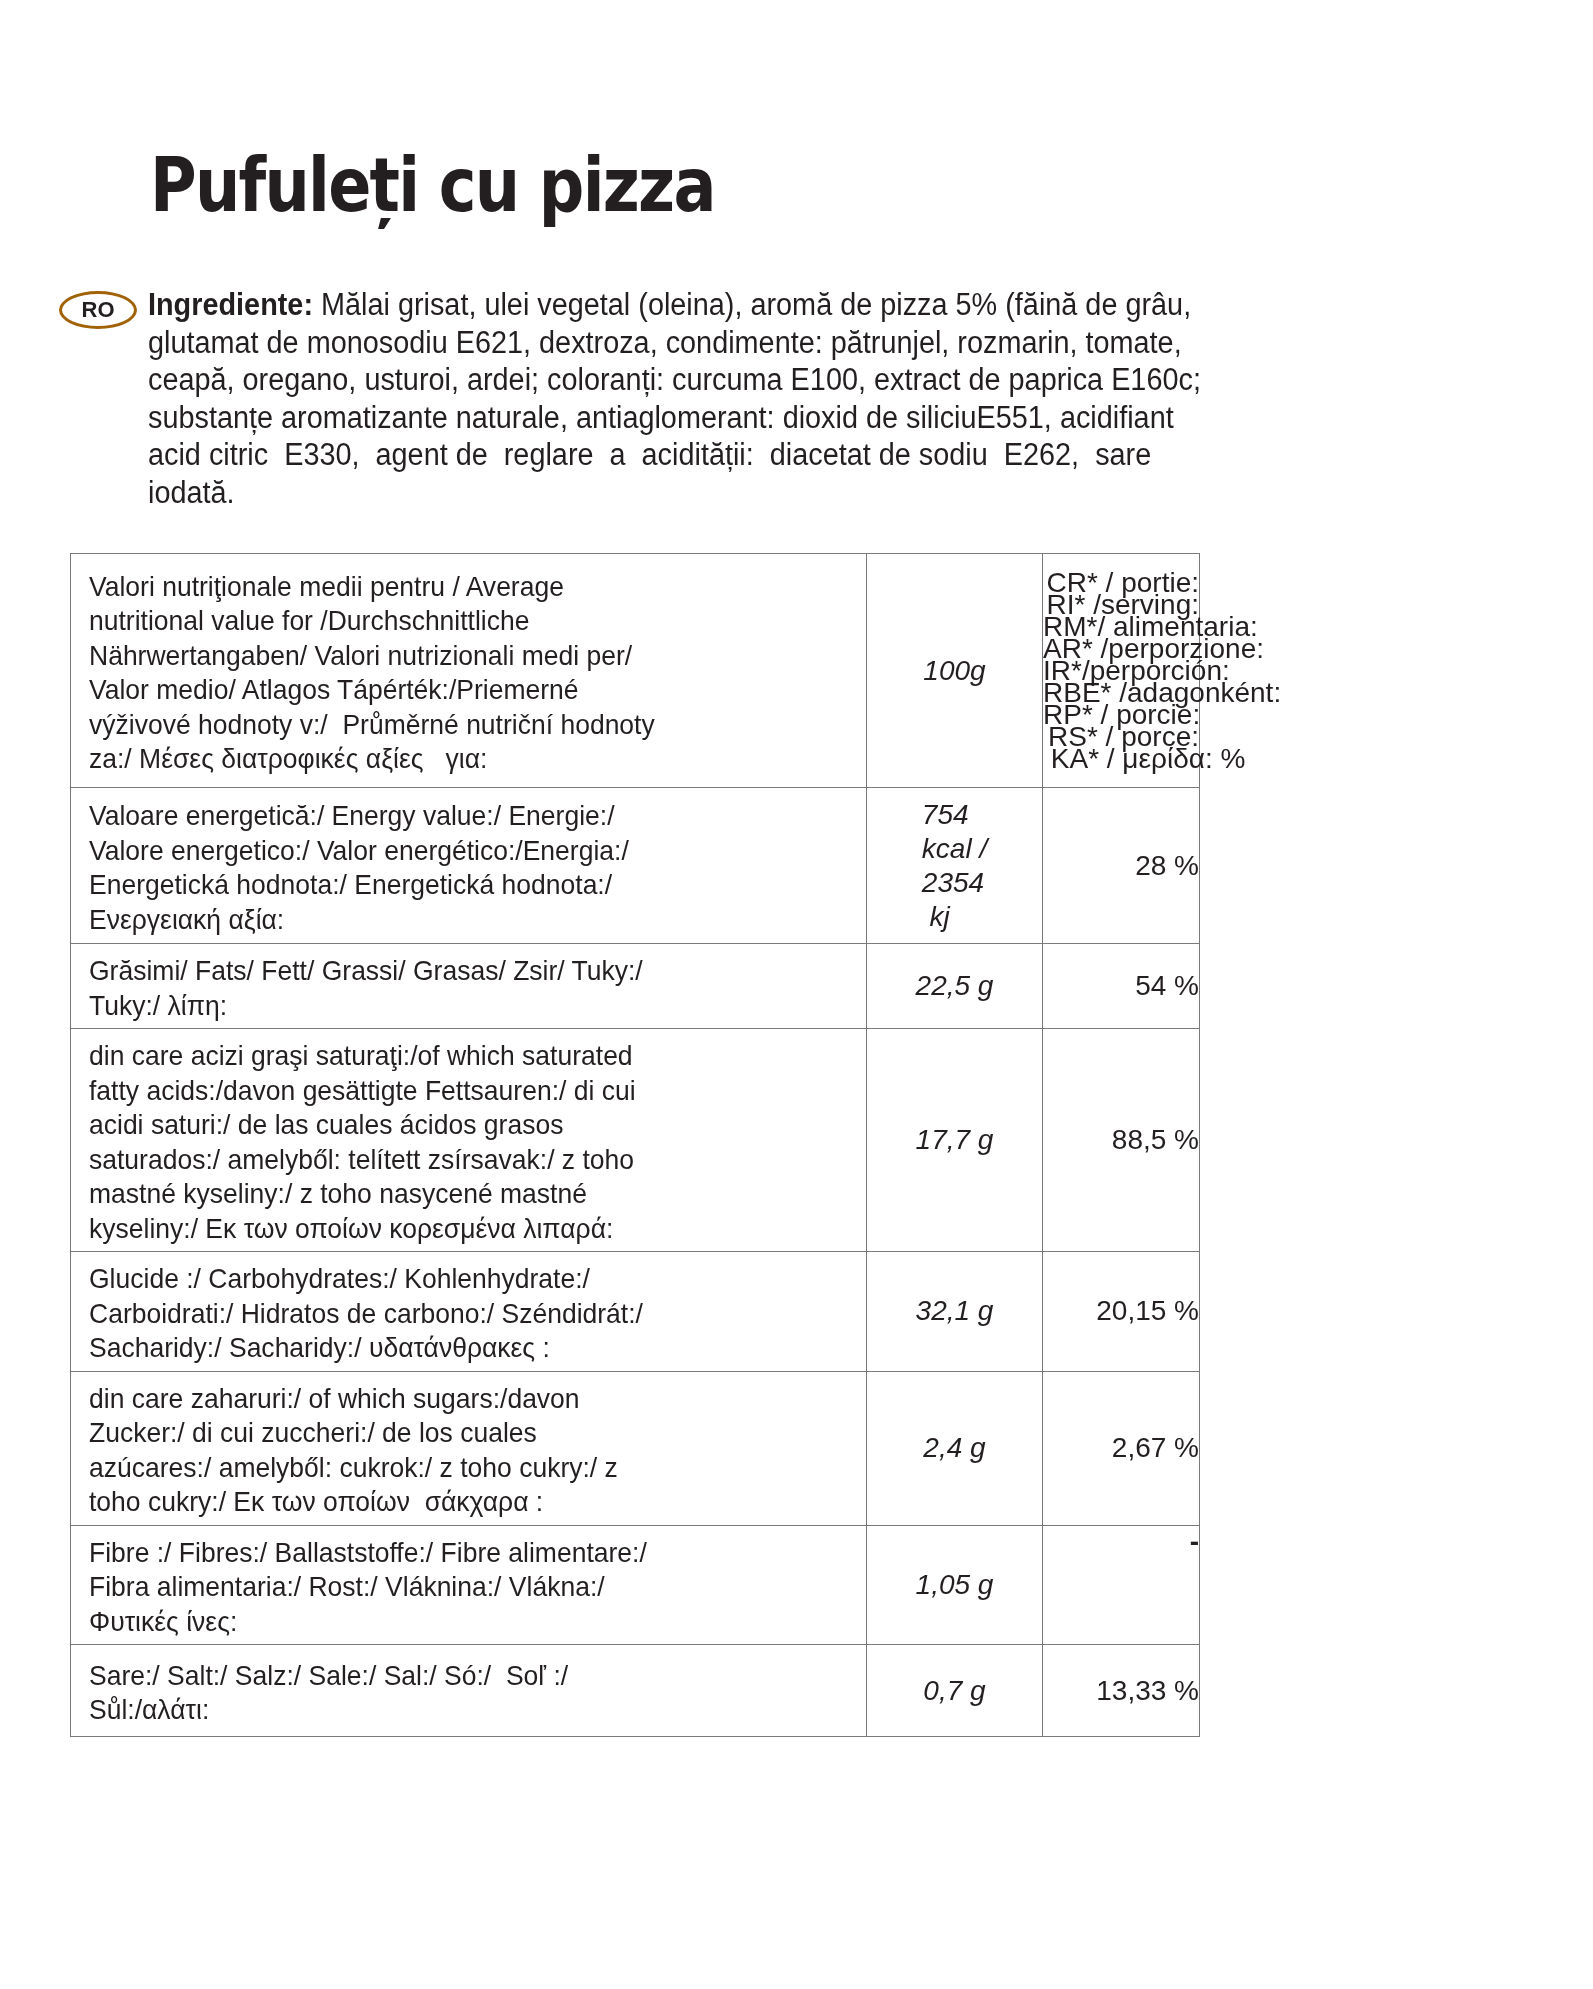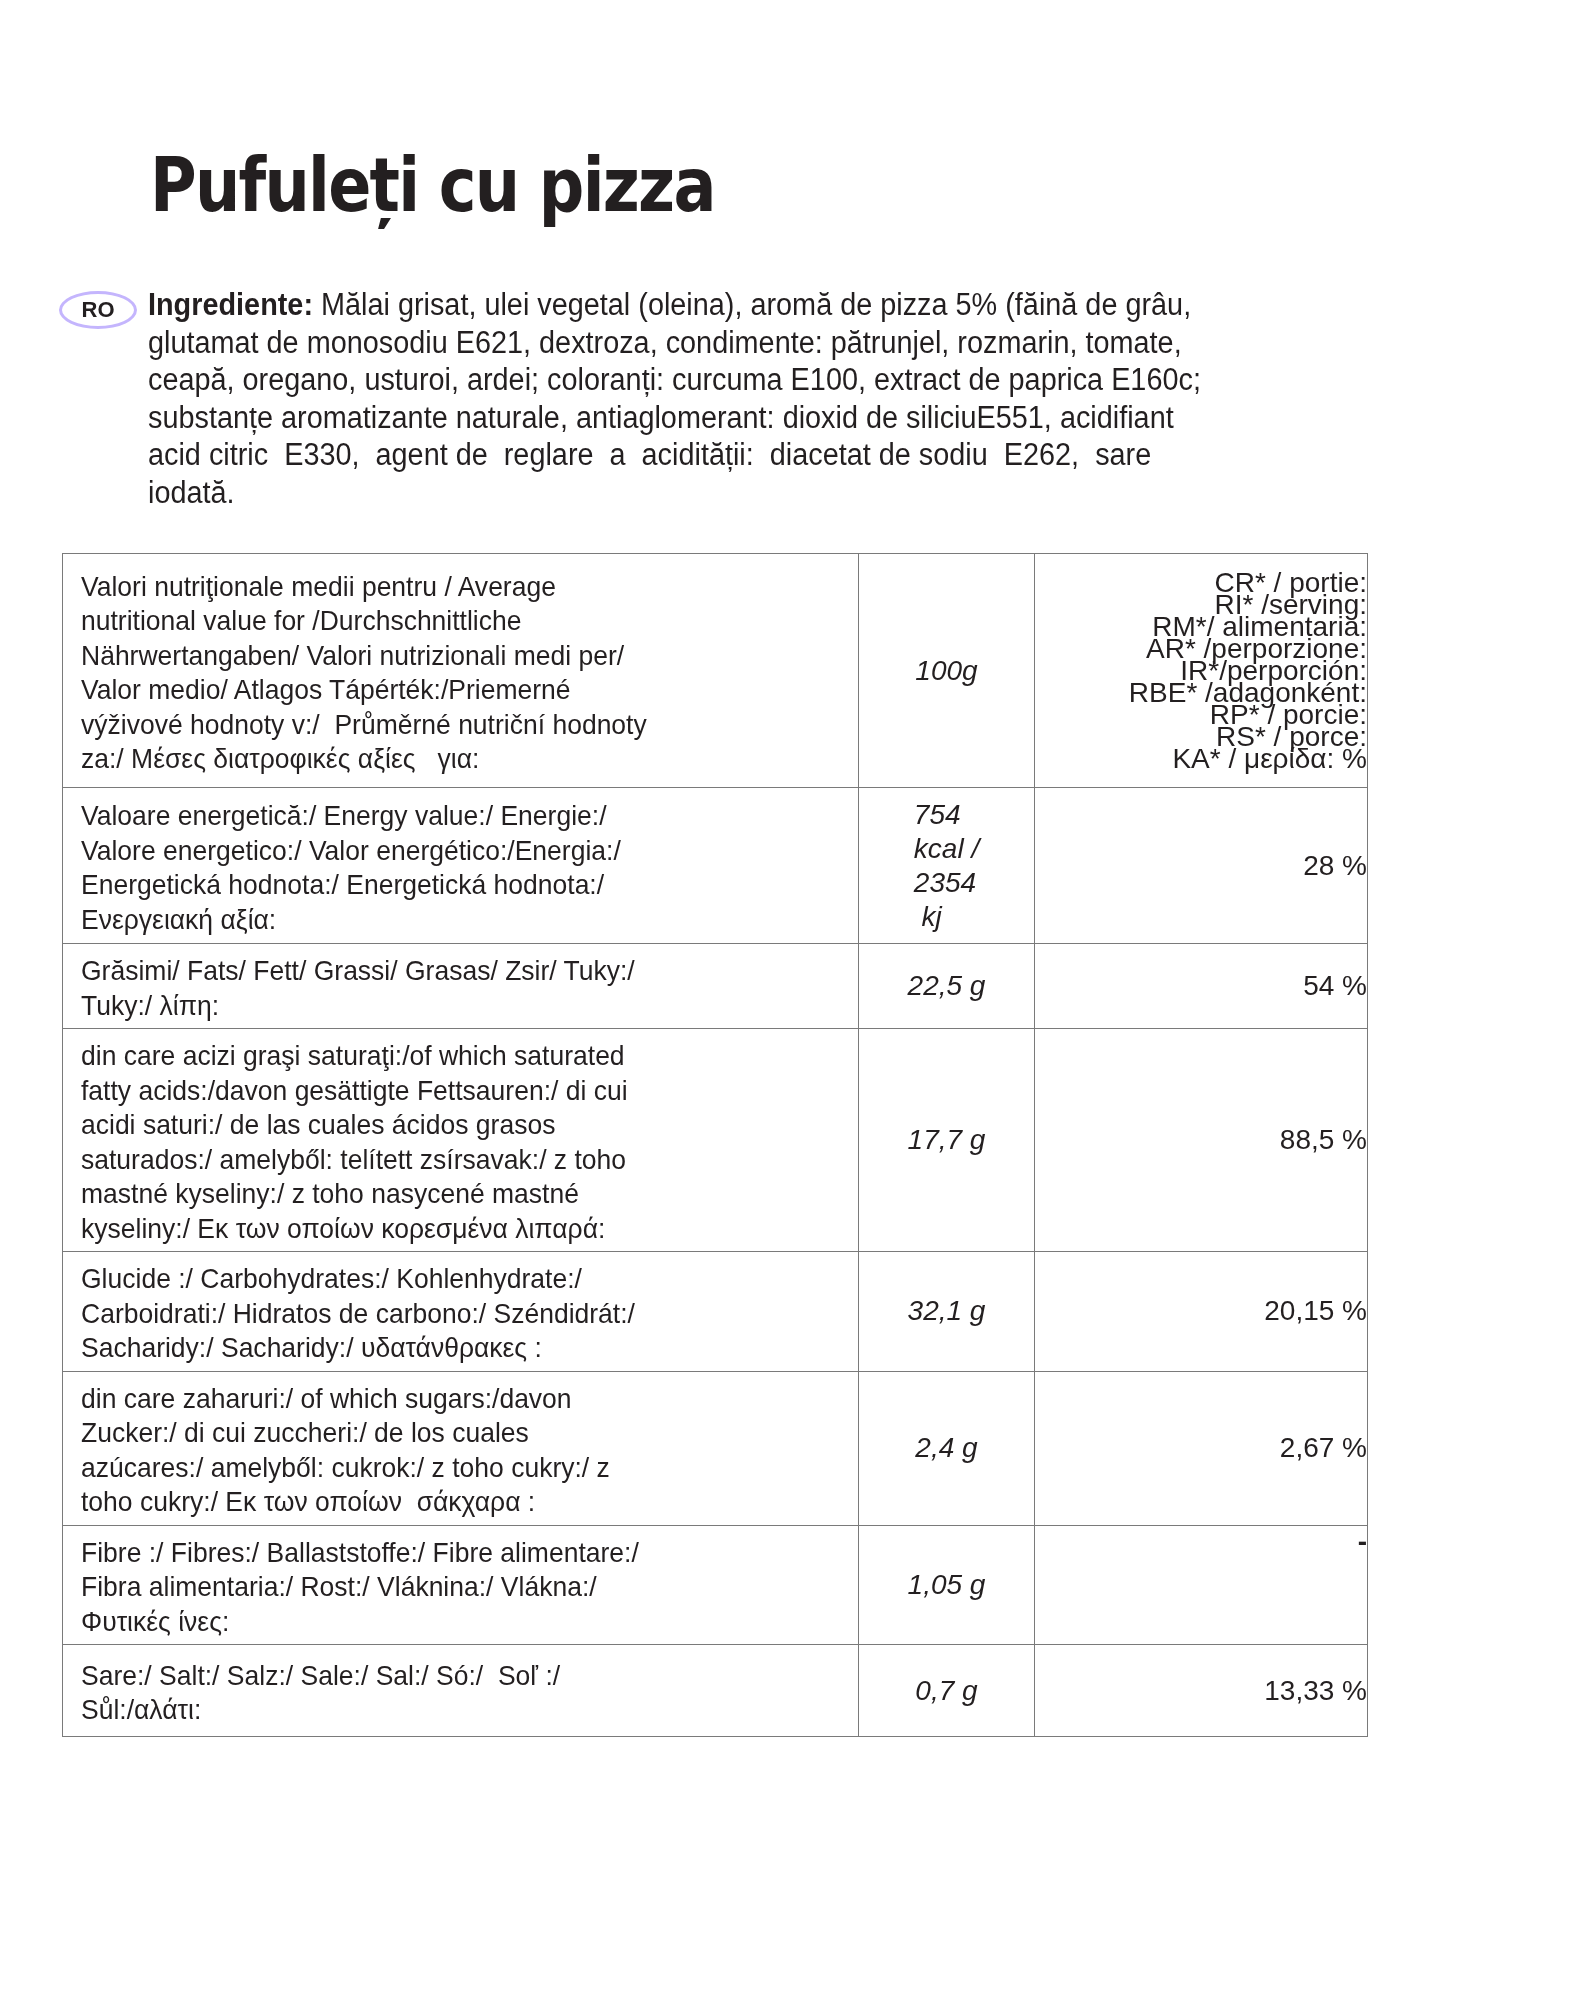--- a/index.html
+++ b/index.html
@@ -1,29 +1,29 @@
 <!DOCTYPE html>
 <html><head>
 <meta charset="utf-8">
 <style>
   html, body { margin: 0; padding: 0; background: #ffffff; }
   body { width: 1593px; height: 1989px; position: relative; overflow: hidden;
          color: #231f20; font-family: "Liberation Sans", sans-serif; }
   .title { position: absolute; left: 150px; top: 148px; font-family: "DejaVu Sans", sans-serif;
            font-weight: bold; font-size: 74px; letter-spacing: -2px; line-height: 1; color: #231f20;
            transform: scaleX(0.86); transform-origin: left top; }
-  .ro-badge { position: absolute; left: 59px; top: 291px; width: 78px; height: 38px; border: 3px solid #c4b5fd;
+  .ro-badge { position: absolute; left: 59px; top: 291px; width: 78px; height: 38px; border: 3px solid #a16207;
               border-radius: 50%; box-sizing: border-box; display: flex; align-items: center; justify-content: center;
               font-weight: bold; font-size: 22px; font-family: "Liberation Sans", sans-serif; }
   .ingredients { position: absolute; left: 148px; top: 286px; width: 1250px; font-size: 31px; line-height: 37.5px;
                  transform: scaleX(0.93); transform-origin: left top; }
   .ingredients .line { display: block; white-space: pre; }
   .ingredients .label { font-weight: bold; }
-  table.nutri { position: absolute; left: 62px; top: 553px; border-collapse: collapse; table-layout: fixed;
-                width: 1306px; }
+  table.nutri { position: absolute; left: 70px; top: 553px; border-collapse: collapse; table-layout: fixed;
+                width: 1130px; }
   table.nutri td { border: 1.5px solid #7a7a7a; vertical-align: middle; padding: 0; }
   td.c-label { width: 777px; padding: 9px 0 6px 18px !important; font-size: 28.5px; line-height: 34.5px; }
   td.c-label span.l { display: block; white-space: pre; transform: scaleX(0.93); transform-origin: left center; }
   td.c-val { width: 175px; text-align: center; font-size: 28px; line-height: 32px; font-style: italic; }
   td.c-pct { text-align: right; font-size: 28px; }
   .rmlist { font-size: 23px; line-height: 22px; text-align: left; padding-left: 90px; }
   .rmlist span { display: block; white-space: pre; }
   .energy-val { display: inline-block; text-align: left; line-height: 34px; font-size: 28px; }
   .energy-val span { display: block; }
 </style>

